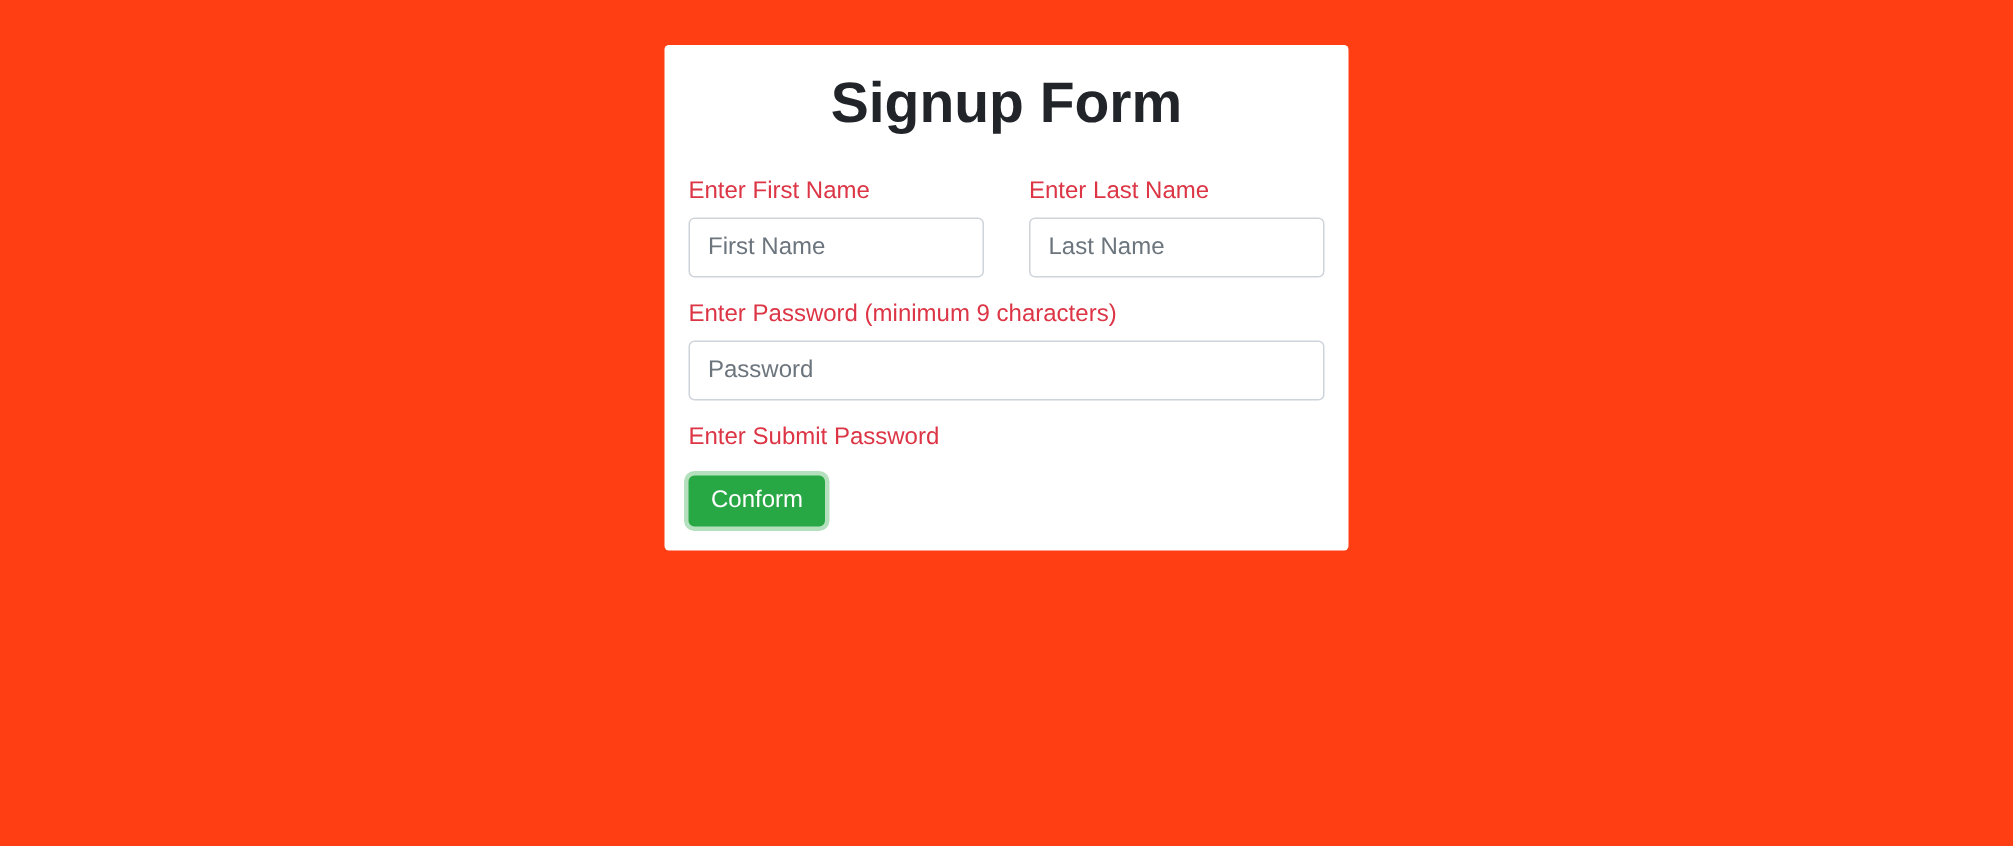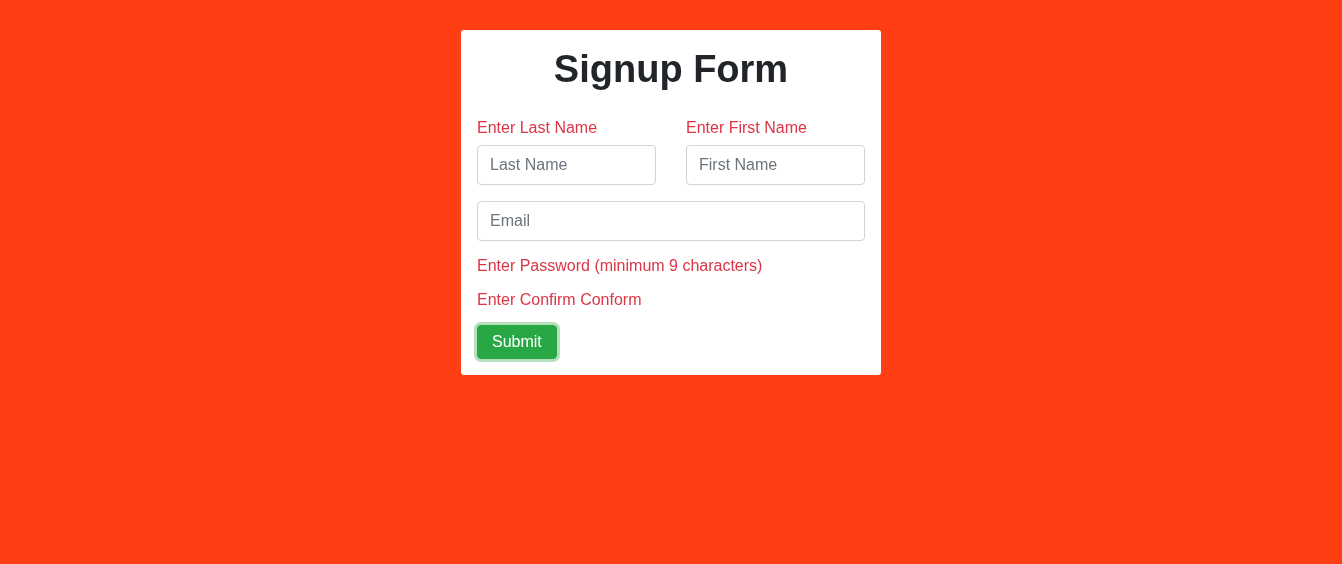--- a/index.html
+++ b/index.html
@@ -12,21 +12,21 @@
       font-family: "Segoe UI", Arial, sans-serif;
       width: 1342px;
       height: 564px;
       display: flex;
       justify-content: center;
       align-items: flex-start;
       padding-top: 30px;
     }
     .card {
       background-color: #ffffff;
-      width: 420px;
+      width: 456px;
       border-radius: 3px;
       padding: 18px 16px 16px 16px;
     }
     .form-title {
       text-align: center;
       font-size: 38px;
       font-weight: 600;
       color: #212529;
       margin-bottom: 28px;
     }
@@ -75,35 +75,35 @@
     }
   </style>
 </head>
 <body>
 
 <div class="card">
   <h1 class="form-title">Signup Form</h1>
 
   <div class="row">
     <div class="col">
+      <label class="form-label">Enter First Name</label>
+      <input type="text" class="form-control" placeholder="First Name" style="">
+    </div>
+    <div class="col">
       <label class="form-label">Enter Last Name</label>
       <input type="text" class="form-control" placeholder="Last Name" style="">
-    </div>
-    <div class="col">
-      <label class="form-label">Enter First Name</label>
-      <input type="text" class="form-control" placeholder="First Name" style="">
     </div>
   </div>
 
   <div class="form-group">
-    <input type="text" class="form-control" placeholder="Email" style="">
   </div>
 
   <div class="form-group">
     <label class="form-label">Enter Password (minimum 9 characters)</label>
+    <input type="password" class="form-control" placeholder="Password" style="">
   </div>
 
   <div class="form-group">
-    <label class="form-label">Enter Confirm Conform</label>
+    <label class="form-label">Enter Submit Password</label>
   </div>
 
-  <button class="btn-submit">Submit</button>
+  <button class="btn-submit">Conform</button>
 </div>
 
 </body></html>

